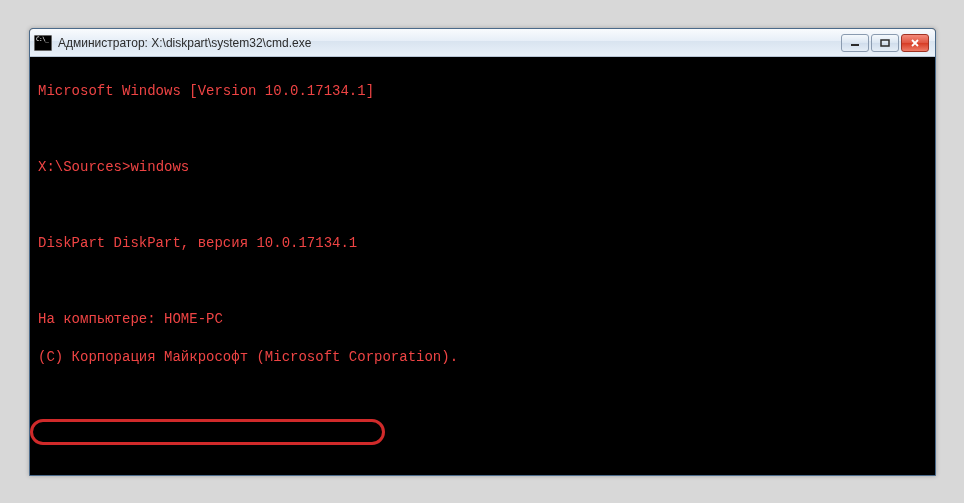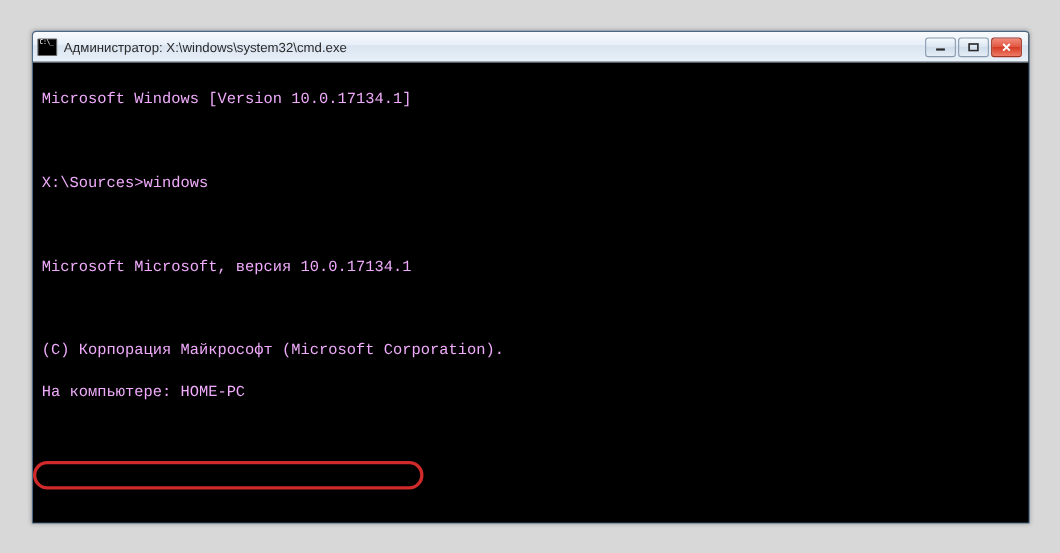--- a/index.html
+++ b/index.html
@@ -85,28 +85,29 @@
     background: linear-gradient(to bottom, #f48a7a, #e05642 48%, #d63a23 50%, #ee7b67);
     border-color: #a03324;
   }
   .terminal {
     position: absolute;
     left: 0;
     top: 28px;
     right: 0;
     bottom: 0;
     background: #000;
-    color: #f0abfc;
+    color: #ef4444;
     font-family: Consolas, "Courier New", monospace;
     font-size: 14px;
     line-height: 19px;
     padding: 6px 8px;
     white-space: pre;
     box-sizing: border-box;
     overflow: hidden;
+    border-radius: 13px;
   }
   .terminal .line { min-height: 19px; }
   .hl-callout {
     position: absolute;
     left: 30px;
     top: 419px;
     width: 355px;
     height: 26px;
     border: 3px solid #d02a2a;
     border-radius: 13px;
@@ -116,21 +117,21 @@
 </style>
 </head>
 <body>
 
 <div class="desktop">
 
   <div class="window">
 
     <div class="titlebar">
       <span class="app-icon"></span>
-      <span class="title-text">Администратор: X:\windows\system32\cmd.exe</span>
+      <span class="title-text">Администратор: X:\diskpart\system32\cmd.exe</span>
       <div class="win-controls">
         <div class="win-btn">
           <svg width="10" height="8" viewBox="0 0 10 8">
               <rect x="1" y="5" width="8" height="2" fill="#2b2b2b"></rect>
             </svg>
         </div>
         <div class="win-btn">
           <svg width="10" height="8" viewBox="0 0 10 8">
               <rect x="1" y="1" width="8" height="6" fill="none" stroke="#2b2b2b" stroke-width="1.5"></rect>
             </svg>
@@ -141,24 +142,24 @@
             </svg>
         </div>
       </div>
     </div>
 
     <div class="terminal">
 <div class="line">Microsoft Windows [Version 10.0.17134.1]</div>
 <div class="line"> </div>
 <div class="line"><span>X:\Sources&gt;</span><span>windows</span></div>
 <div class="line"> </div>
-<div class="line">Microsoft Microsoft, версия 10.0.17134.1</div>
+<div class="line">DiskPart DiskPart, версия 10.0.17134.1</div>
 <div class="line"> </div>
+<div class="line">На компьютере: HOME-PC</div>
 <div class="line">(C) Корпорация Майкрософт (Microsoft Corporation).</div>
-<div class="line">На компьютере: HOME-PC</div>
 <div class="line"> </div>
 <div class="line"> </div>
 
 
 
 
 
 
 
 

